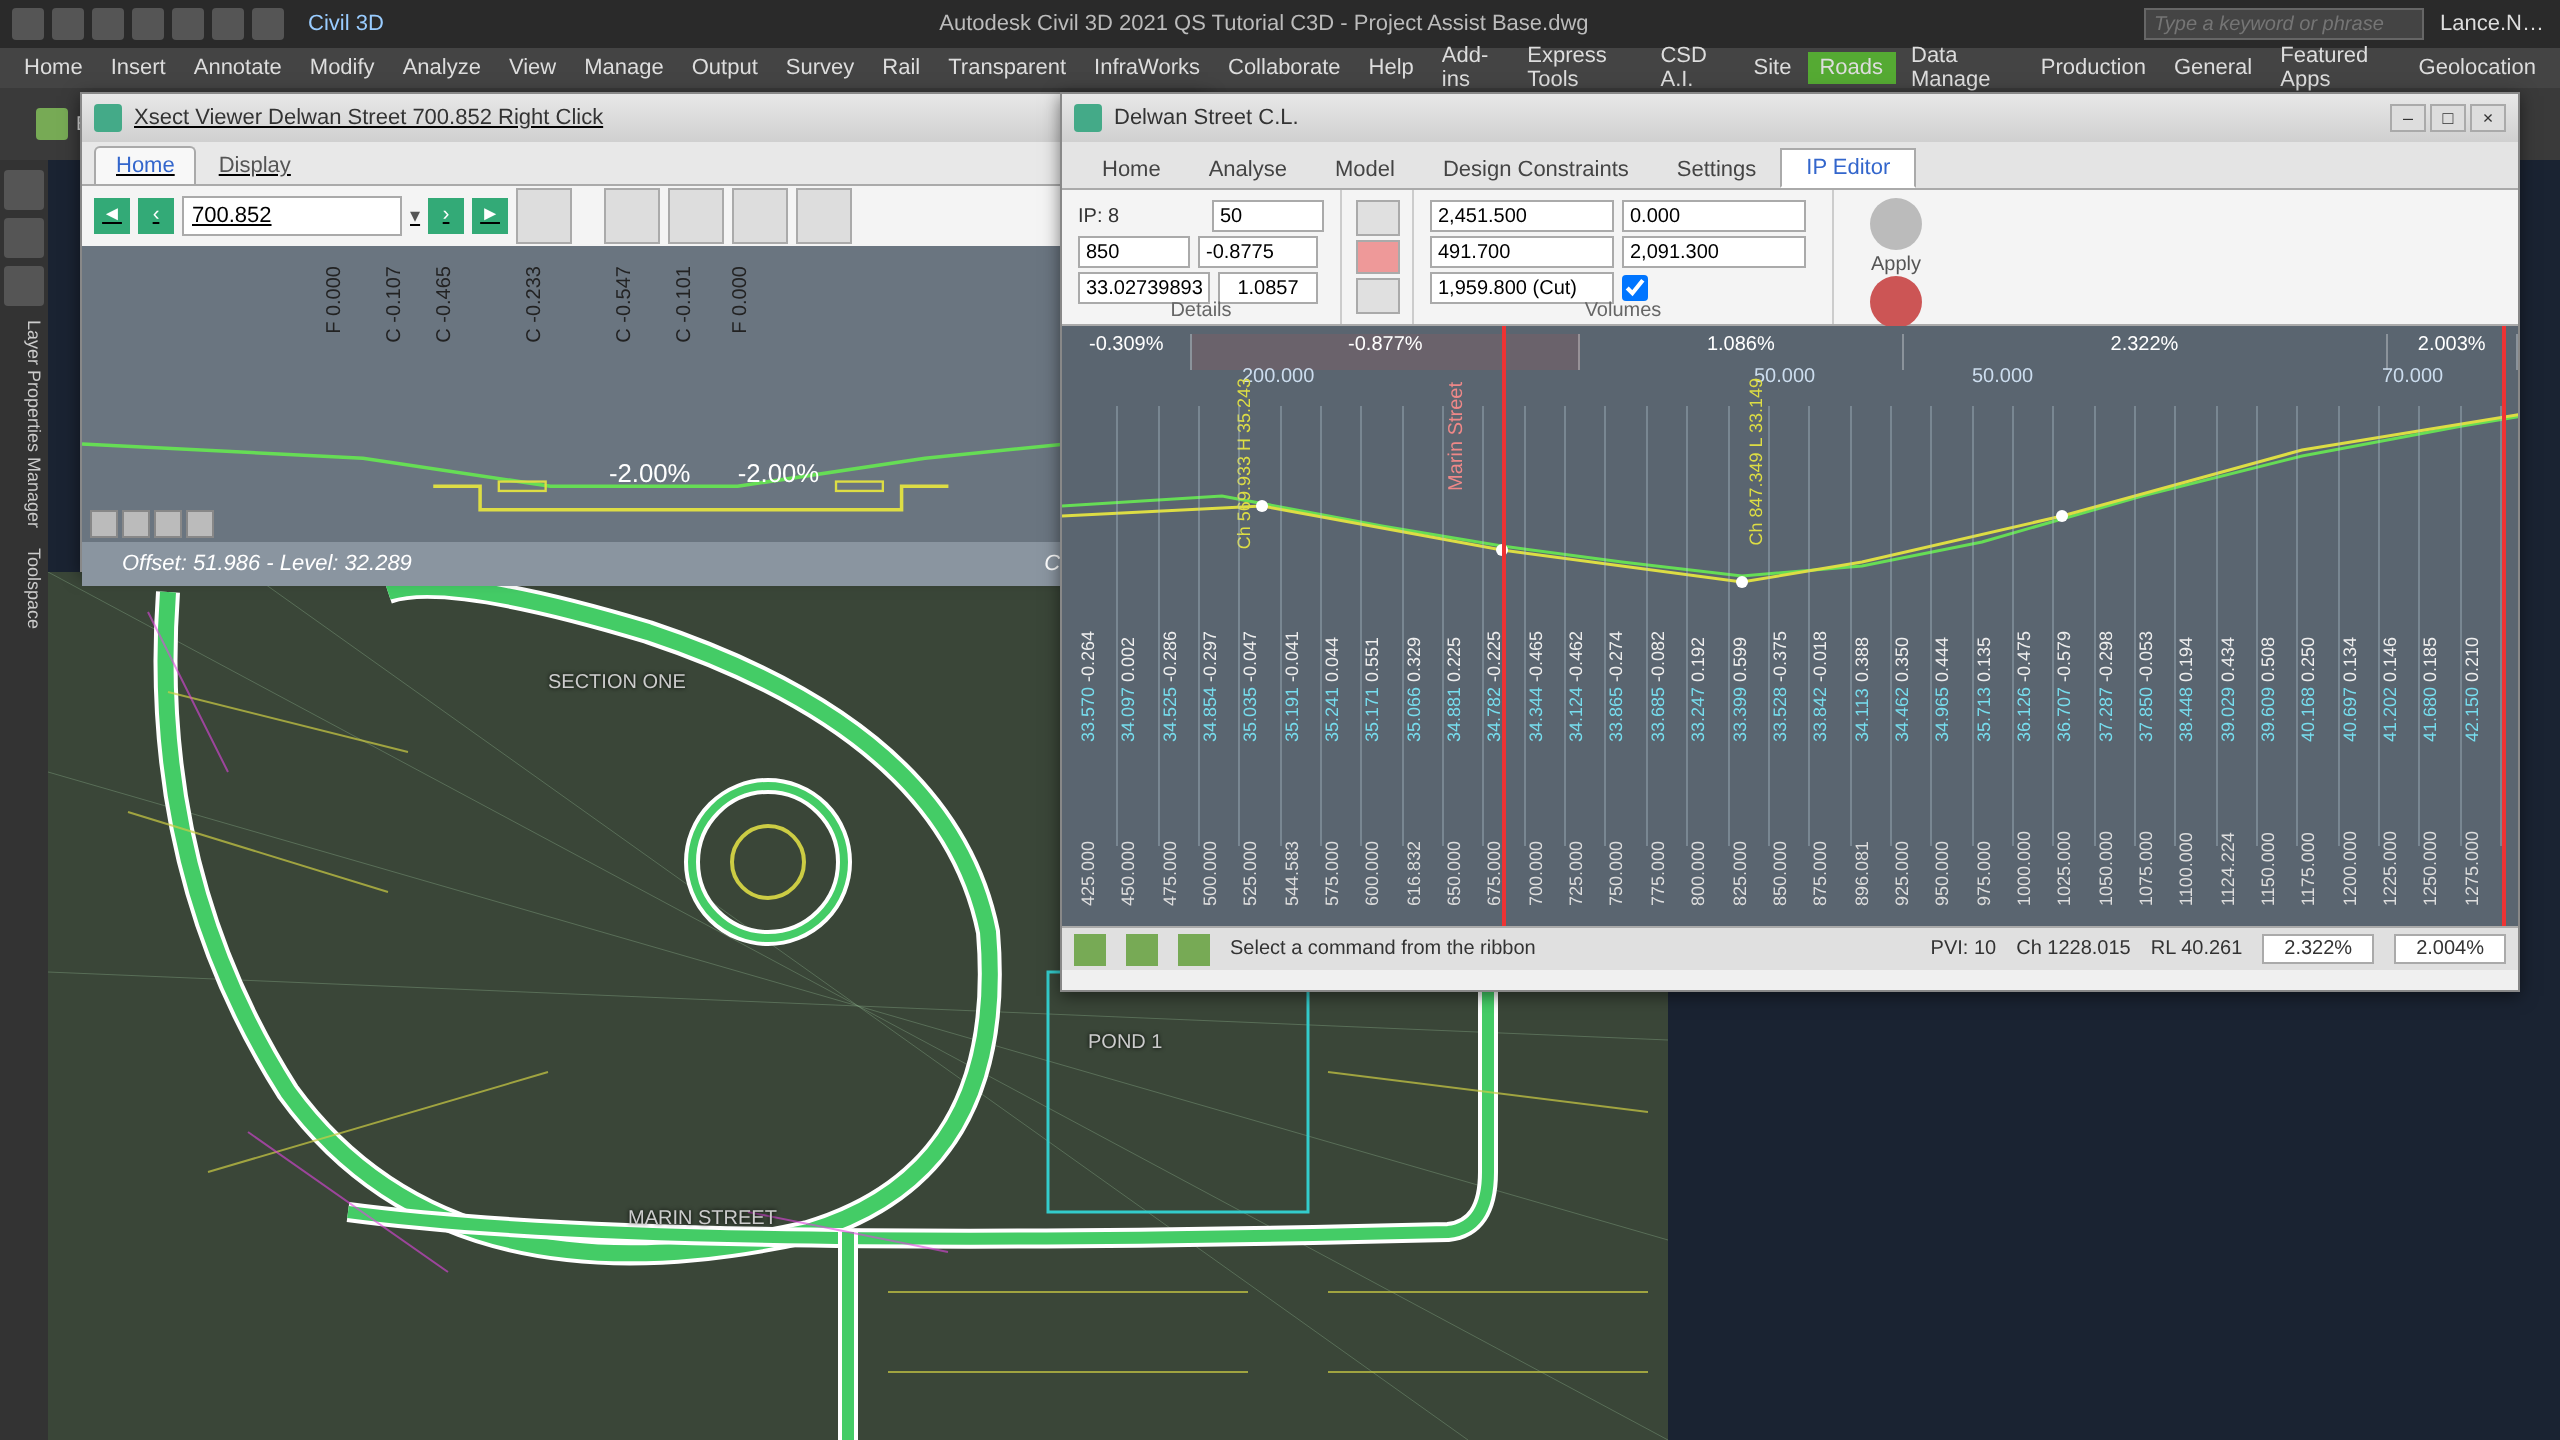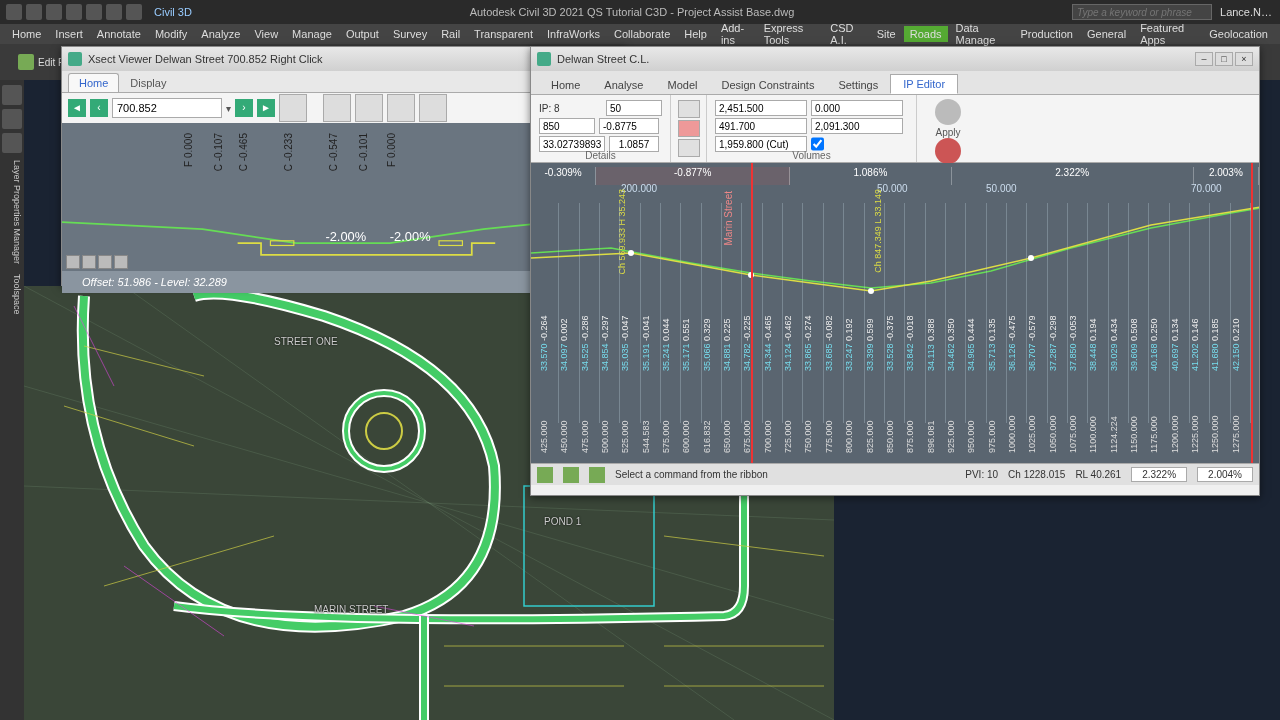--- a/index.html
+++ b/index.html
@@ -33,21 +33,21 @@
 .win { position:absolute; background:#f0f0f0; border:1px solid #888; box-shadow:0 2px 8px rgba(0,0,0,.5); }
 .win .tbar { height:24px; background:linear-gradient(#e8e8e8,#d0d0d0); display:flex; align-items:center; padding:0 6px; font-size:11px; color:#333; }
 .win .tbar .ticon { width:14px; height:14px; background:#4a8; border-radius:2px; margin-right:6px; }
 .win .tbar .fill { flex:1; }
 .win .tbar .wbtn { width:18px; height:14px; margin-left:2px; background:#ddd; border:1px solid #aaa; cursor:pointer; font-size:9px; text-align:center; line-height:12px; }
 .win .tabs { height:22px; background:#e8e8e8; display:flex; align-items:flex-end; border-bottom:1px solid #aaa; padding-left:6px; }
 .win .tabs span { padding:3px 10px; font-size:11px; color:#555; cursor:pointer; border:1px solid transparent; border-bottom:none; }
 .win .tabs span.active { background:#f8f8f8; border-color:#aaa; color:#36c; border-radius:3px 3px 0 0; }
 
 
-#xsect { left:61px; top:46px; width:564px; height:240px; }
+#xsect { left:40px; top:46px; width:564px; height:240px;text-decoration:underline; }
 #xsect .tbody { height:170px; background:#6a7580; position:relative; }
 #xsect .nav { height:30px; display:flex; align-items:center; gap:4px; padding:0 6px; background:#f4f4f4; }
 #xsect .nav .arrow { width:18px; height:18px; background:#3a7; color:#fff; text-align:center; line-height:18px; cursor:pointer; font-size:10px; }
 #xsect .nav input { width:110px; height:20px; border:1px solid #aaa; padding:0 4px; font-size:11px; }
 #xsect .nav .tool { width:28px; height:28px; background:#ddd; border:1px solid #aaa; cursor:pointer; }
 #xsect .status { position:absolute; bottom:0; left:0; right:0; height:22px; background:#8a95a0; color:#fff; font-size:11px; display:flex; align-items:center; font-style:italic; }
 #xsect .status span { padding:0 20px; }
 #xsect .status .fill { flex:1; }
 
 
@@ -197,21 +197,21 @@
     <path d="M500 200 L630 200 L630 320 L500 320 Z" fill="none" stroke="#3cc" stroke-width="1.5"></path>
 
     <g stroke="#cc4" stroke-width="1" fill="none" opacity="0.7">
       <path d="M60 60 L180 90 M40 120 L170 160 M80 300 L250 250 M420 360 L600 360 M420 400 L600 400 M640 360 L800 360 M640 400 L800 400 M640 250 L800 270"></path>
     </g>
 
     <g stroke="#d4d" stroke-width="1" fill="none" opacity="0.6">
       <path d="M50 20 L90 100 M100 280 L200 350 M350 320 L450 340"></path>
     </g>
   </svg>
-  <div class="lbl" style="left:250px;top:50px">STREET ONE</div>
+  <div class="lbl" style="left:250px;top:50px">SECTION ONE</div>
   <div class="lbl" style="left:520px;top:230px">POND 1</div>
   <div class="lbl" style="left:290px;top:318px">MARIN STREET</div>
 </div>
 
 <div class="darkfill"></div>
 
 <div id="xsect" class="win">
   <div class="tbar">
     <span class="ticon"></span>
     <span>Xsect Viewer Delwan Street   700.852   Right Click</span>

